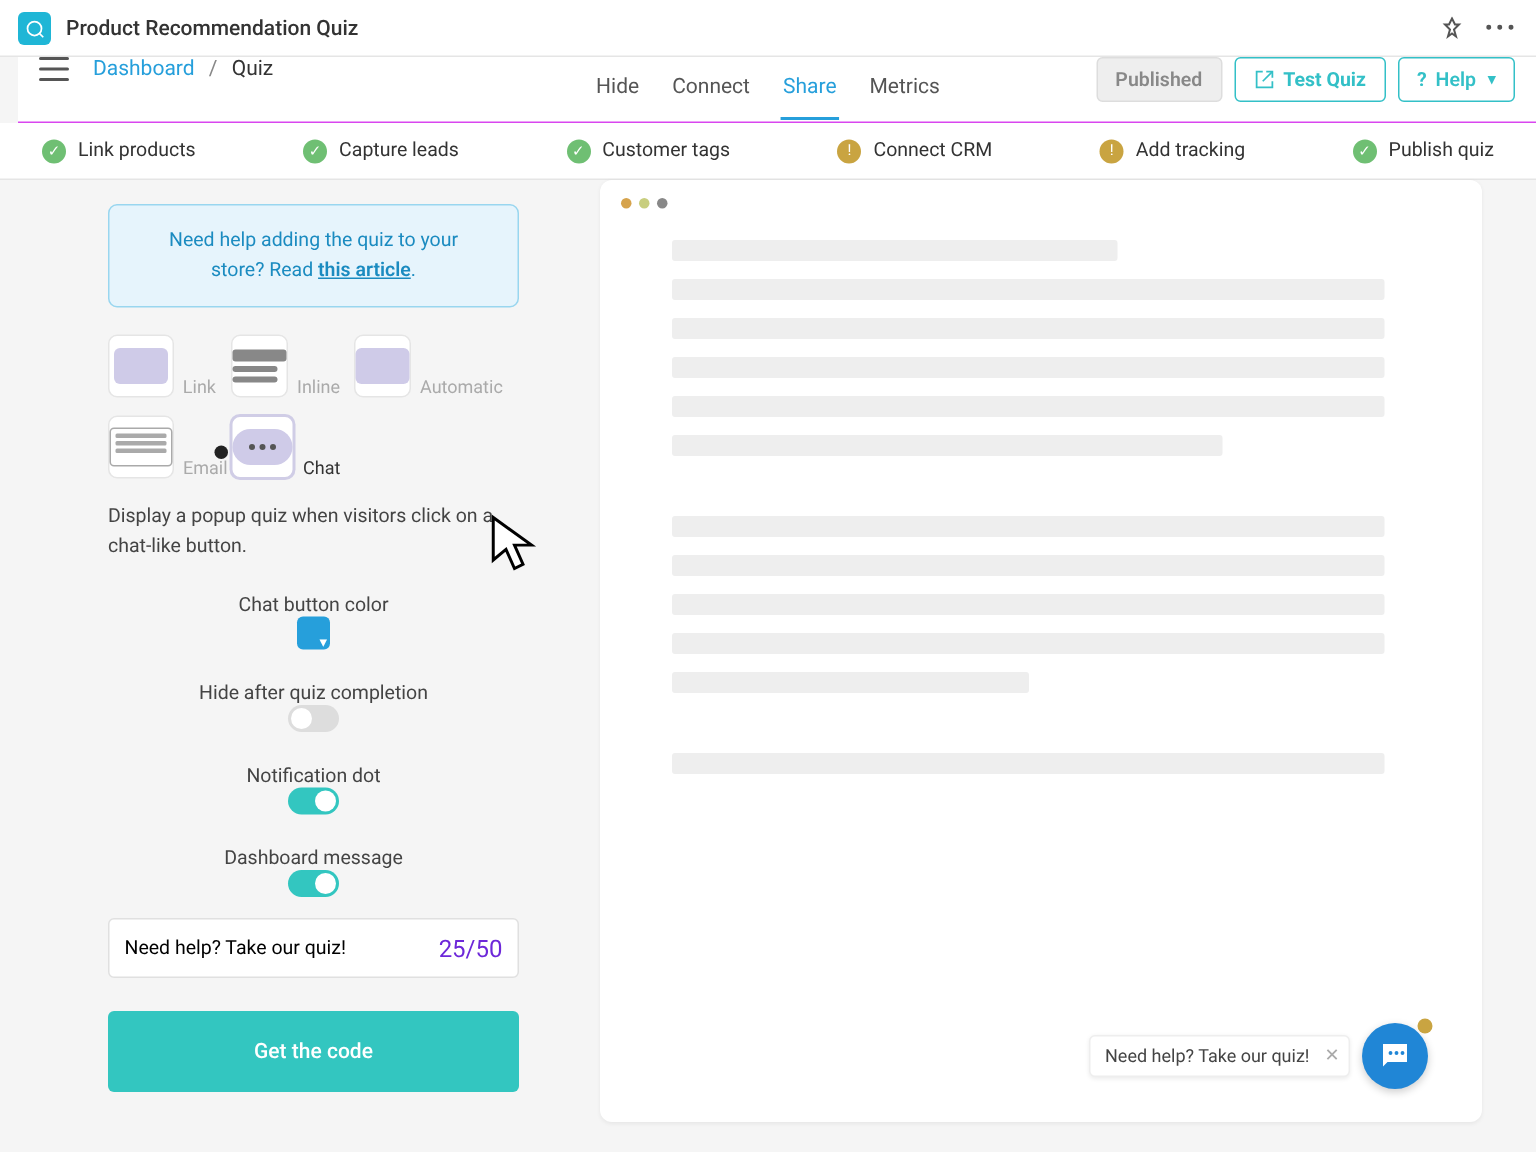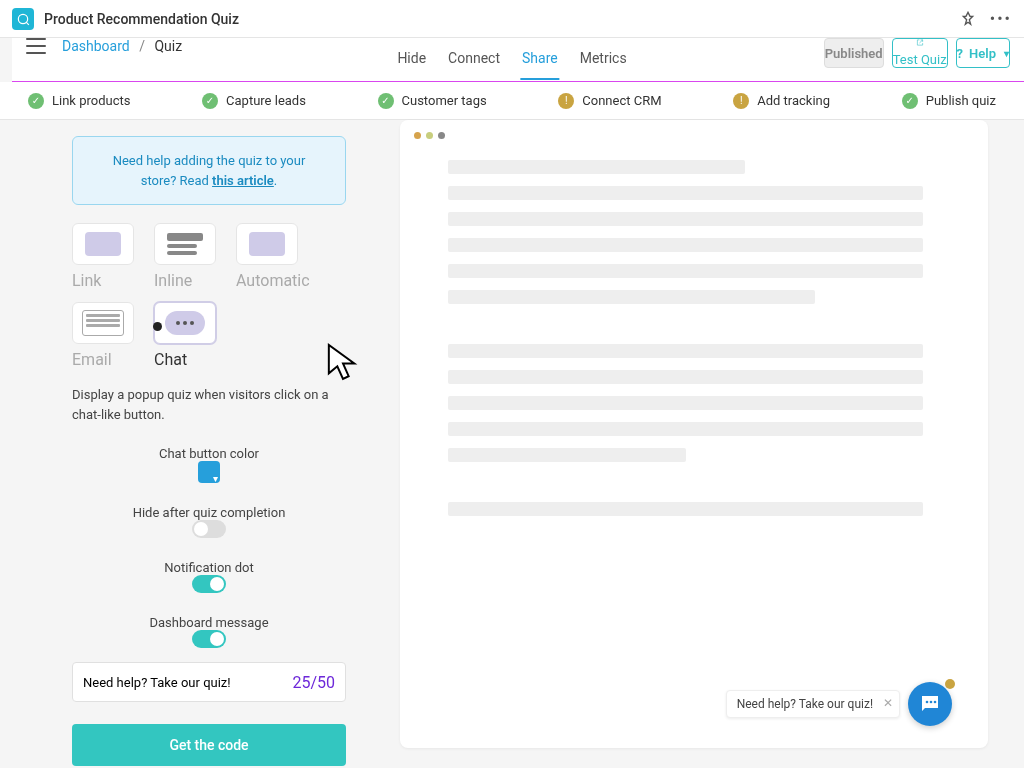--- a/index.html
+++ b/index.html
@@ -16,41 +16,41 @@
 .nav-ham { width:20px;height:16px;display:flex;flex-direction:column;justify-content:space-between;margin-right:16px;}
 .nav-ham span{height:2px;background:#555;border-radius:1px;}
 .breadcrumb { font-size:14px;}
 .breadcrumb a{color:#269fdb;text-decoration:none;}
 .breadcrumb .sep{color:#888;margin:0 6px;}
 .breadcrumb .cur{color:#333;}
 .navtabs { position:absolute; left:50%; transform:translateX(-50%); display:flex; gap:18px; font-size:14px;}
 .navtabs div { color:#555; padding:12px 2px; cursor:pointer; border-bottom:2px solid transparent;}
 .navtabs .active{ color:#269fdb; border-bottom-color:#269fdb;}
 .nav-actions { margin-left:auto; display:flex; align-items:center; gap:8px;}
-.btn { height:30px; padding: 0 0; display:inline-flex; align-items:center; gap:6px; font-size:13px; border-radius:4px; cursor:pointer; border:1px solid transparent; background:#fff;}
+.btn { height:30px; padding: 0 12px; display:inline-flex; align-items:center; gap:6px; font-size:13px; border-radius:4px; cursor:pointer; border:1px solid transparent; background:#fff;}
 .btn.published { background:#eee; color:#888; font-weight:600; border:1px solid #ddd;}
-.btn.test { border:1px solid #33c0c7;color:#33c0c7; font-weight:400;flex-direction:column;}
+.btn.test { border:1px solid #33c0c7;color:#33c0c7; font-weight:700;}
 .btn.help { border:1px solid #33c0c7;color:#33c0c7; font-weight:600;}
 .chev { font-size:10px;margin-left:2px;}
 
 .steps { background:#fff;border-bottom:1px solid #e5e5e5;height:38px;display:flex;align-items:center;padding:0 28px;justify-content:space-between;font-size:13px;color:#333;}
 .step { display:flex;align-items:center;gap:8px;}
 .sicon{width:16px;height:16px;border-radius:50%;display:inline-flex;align-items:center;justify-content:center;font-size:10px;color:#fff;}
 .sicon.ok{background:#6fbf73;}
 .sicon.warn{background:#c9a441;}
 
 .main { position:absolute; top:120px; bottom:0; left:0; right:0; display:flex; }
 .leftcol { width:380px; padding: 16px 34px 20px 72px; overflow:auto;}
 .rightcol { flex:1; position:relative;}
 
 .helpbox{ border:1px solid #99d6ef;background:#e6f4fc;color:#1b8bc0;padding:14px 22px;border-radius:6px;text-align:center;font-size:13px;line-height:1.5;margin-bottom:18px;}
 .helpbox a{color:#1b8bc0;font-weight:600;text-decoration:underline;}
 
 .optgrid{display:grid;grid-template-columns:repeat(3,72px);gap:12px 10px;margin-bottom:16px;}
-.opt{display:flex;flex-direction:column;align-items:flex-start;gap:6px;font-size:16px;color:#aaa;cursor:pointer;}
+.opt{display:flex;flex-direction:row;align-items:flex-end;gap:6px;font-size:12px;color:#aaa;cursor:pointer;}
 .opt .thumb{width:62px;height:42px;border:1px solid #e5e5e5;border-radius:6px;background:#fff;display:flex;align-items:center;justify-content:center;}
 .opt.active{color:#333;}
 .opt.active .thumb{border-color:#d0cde6;box-shadow:0 0 0 1px #d0cde6;}
 .thumb .linkr{width:36px;height:24px;background:#cfcbe8;border-radius:4px;}
 .thumb .inlinebars{display:flex;flex-direction:column;gap:3px;}
 .thumb .inlinebars span{width:30px;height:4px;background:#888;border-radius:2px;}
 .thumb .inlinebars span:first-child{width:36px;height:8px;}
 .thumb .autor{width:36px;height:24px;background:#cfcbe8;border-radius:4px;}
 .thumb .extbar{width:42px;height:6px;border:1px solid #aaa;border-radius:3px;display:flex;align-items:center;}
 .thumb .extbar::before{content:"";width:4px;height:4px;background:#888;margin-left:3px;border-radius:2px;}
@@ -63,21 +63,21 @@
 .control-row{display:flex;align-items:center;justify-content:space-between;font-size:13px;color:#444;margin-bottom:22px;flex-direction:column;}
 .colorswatch{width:22px;height:22px;background:#269fdb;border-radius:4px;position:relative;}
 .colorswatch::after{content:"▾";color:#fff;font-size:10px;position:absolute;right:2px;bottom:-1px;}
 .toggle{width:34px;height:18px;border-radius:9px;background:#ddd;position:relative;cursor:pointer;}
 .toggle::after{content:"";position:absolute;width:14px;height:14px;background:#fff;border-radius:50%;top:2px;left:2px;transition:.15s;}
 .toggle.on{background:#33c6c0;}
 .toggle.on::after{left:18px;}
 .greet-input{display:flex;align-items:center;border:1px solid #e0e0e0;border-radius:4px;background:#fff;height:40px;padding:0 10px;font-size:13px;color:#444;margin-top:-8px;margin-bottom:22px;}
 .greet-input input{border:none;outline:none;flex:1;font-size:13px;}
 .greet-input .count{color:#6d28d9;font-size:16px;}
-.getcode{width:100%;height:42px;background:#33c6c0;color:#fff;border:none;border-radius:4px;font-size:14px;font-weight:500;cursor:pointer;}
+.getcode{width:100%;height:54px;background:#33c6c0;color:#fff;border:none;border-radius:4px;font-size:14px;font-weight:500;cursor:pointer;}
 
 .preview-window{position:absolute;left:20px;top:0;right:36px;bottom:20px;background:#fff;border-radius:8px;box-shadow:0 1px 3px rgba(0,0,0,.06);padding:28px 0 0 48px;overflow:hidden;}
 .traffic{position:absolute;left:14px;top:12px;display:flex;gap:5px;}
 .traffic span{width:7px;height:7px;border-radius:50%;}
 .traffic span:nth-child(1){background:#d6a34c;}
 .traffic span:nth-child(2){background:#c8ce7e;}
 .traffic span:nth-child(3){background:#888;}
 .phline{height:14px;background:#eee;border-radius:2px;margin:12px 48px 0 0;}
 .phblockgap{height:28px;}
 .chat-fab{position:absolute;right:36px;bottom:22px;width:44px;height:44px;border-radius:50%;background:#2086d6;display:flex;align-items:center;justify-content:center;box-shadow:0 2px 6px rgba(0,0,0,.2);}

